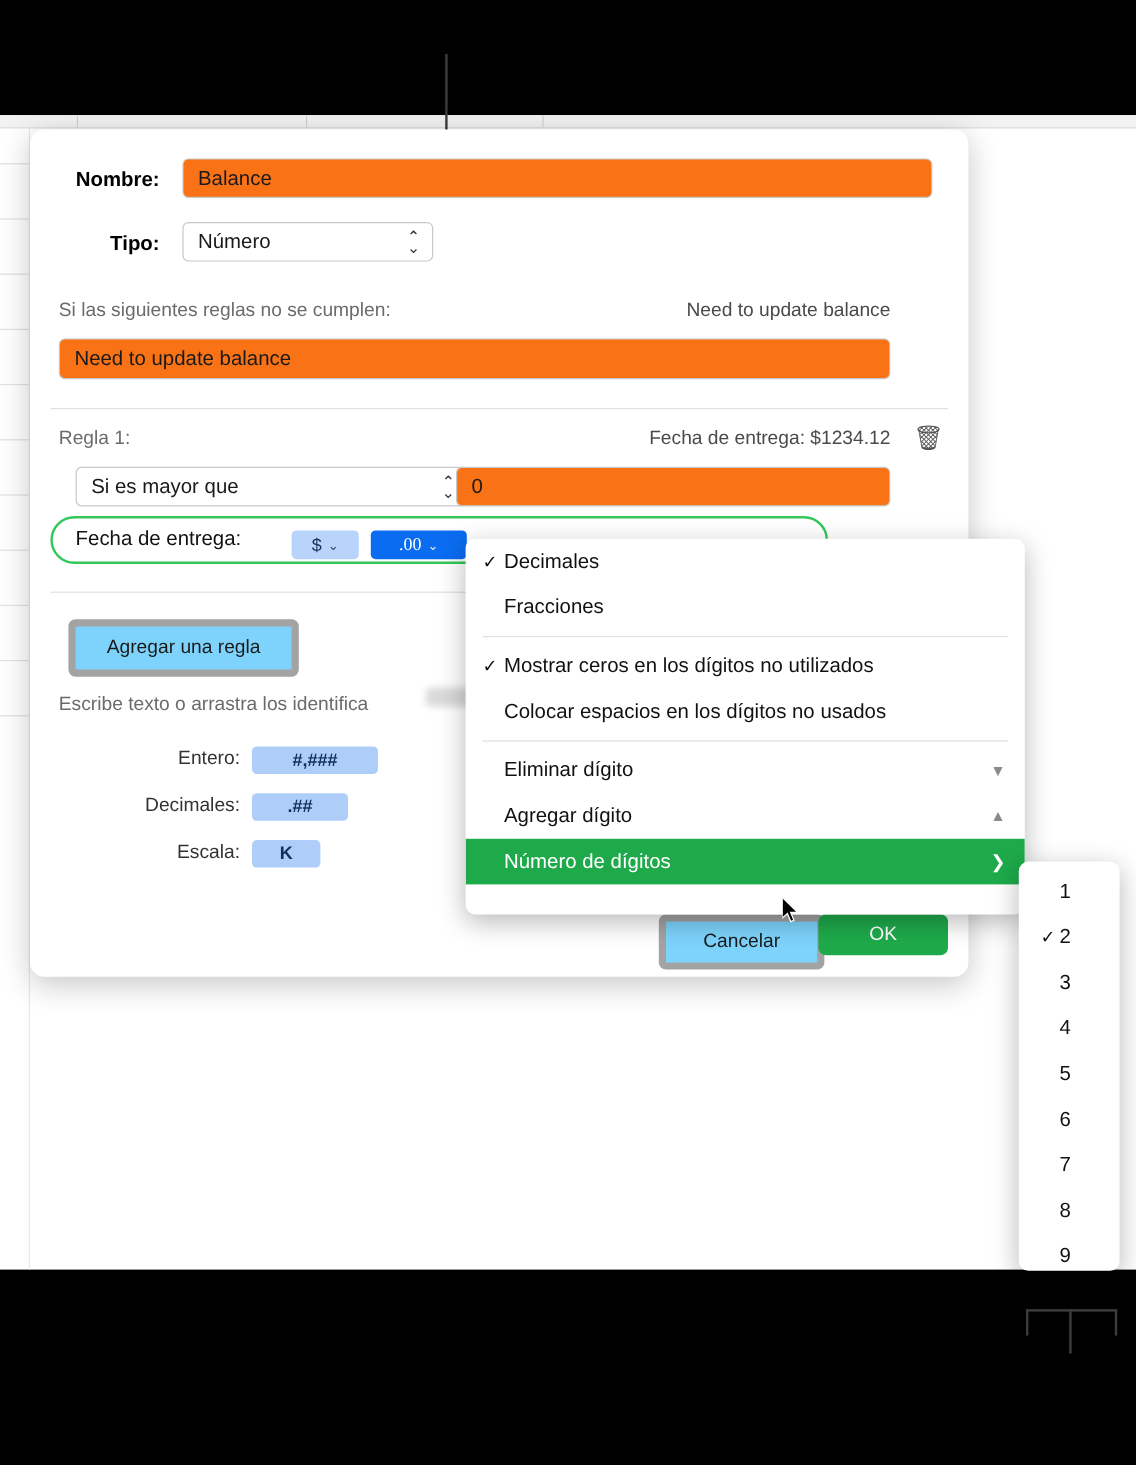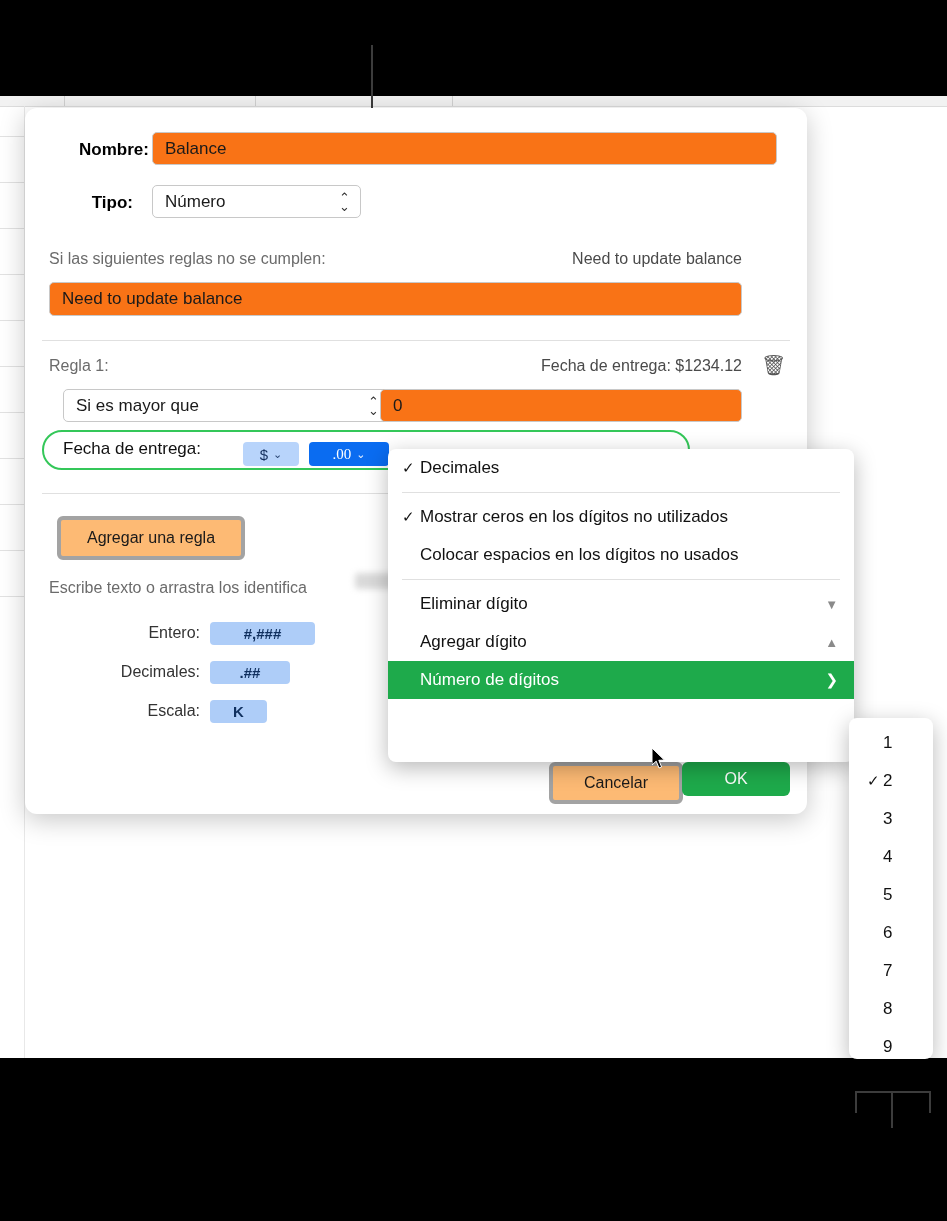--- a/index.html
+++ b/index.html
@@ -173,22 +173,22 @@
     color: #14305e;
   }
   .token-blue-solid {
     background: #0a6cf1;
     color: #ffffff;
   }
   .token-chev { font-size: 11px; margin-left: 5px; opacity: 0.9; }
 
   .push-button {
     position: absolute;
-    background: #fdba74;
-    border: 4px solid #a3a3a3;
+    background: #7dd3fc;
+    border: 6px solid #a3a3a3;
     border-radius: 6px;
     font-size: 16px;
     color: #1a1a1a;
     display: flex;
     align-items: center;
     justify-content: center;
   }
   .push-button-green {
     background: #1eaa4b;
     border: none;
@@ -325,21 +325,21 @@
 
 <div class="leader leader-v-top"></div>
 <div class="leader leader-h-top"></div>
 <div class="leader leader-bottom-v-l"></div>
 <div class="leader leader-bottom-h"></div>
 <div class="leader leader-bottom-v-r"></div>
 <div class="leader leader-bottom-stem"></div>
 
 <div class="dialog">
 
-  <div class="field-label" style="position:absolute;left:16px;top:32px;width:108px;">Nombre:</div>
+  <div class="field-label" style="position:absolute;left:0px;top:32px;width:108px;">Nombre:</div>
   <div class="text-input" style="left:127px;top:24px;width:625px;height:33px;">Balance</div>
 
   <div class="field-label" style="position:absolute;left:0px;top:85px;width:108px;">Tipo:</div>
   <div class="popup-select" style="left:127px;top:77px;width:209px;height:33px;">
     <span>Número</span>
     <span class="stepper-arrows">
         <span>⌃</span>
         <span>⌄</span>
       </span>
   </div>
@@ -395,20 +395,24 @@
 
   <div class="push-button" style="left:524px;top:654px;width:126px;height:34px;">Cancelar</div>
   <div class="push-button push-button-green" style="left:657px;top:654px;width:108px;height:34px;text-align:center;">OK</div>
 </div>
 
 <div class="ctx-menu">
   <div class="ctx-item">
     <span class="ctx-check">✓</span>
     <span>Decimales</span>
   </div>
+  <div class="ctx-item">
+    <span class="ctx-check"></span>
+    <span>Fracciones</span>
+  </div>
   <div class="ctx-sep"></div>
   <div class="ctx-item">
     <span class="ctx-check">✓</span>
     <span>Mostrar ceros en los dígitos no utilizados</span>
   </div>
   <div class="ctx-item">
     <span class="ctx-check"></span>
     <span>Colocar espacios en los dígitos no usados</span>
   </div>
   <div class="ctx-sep"></div>

